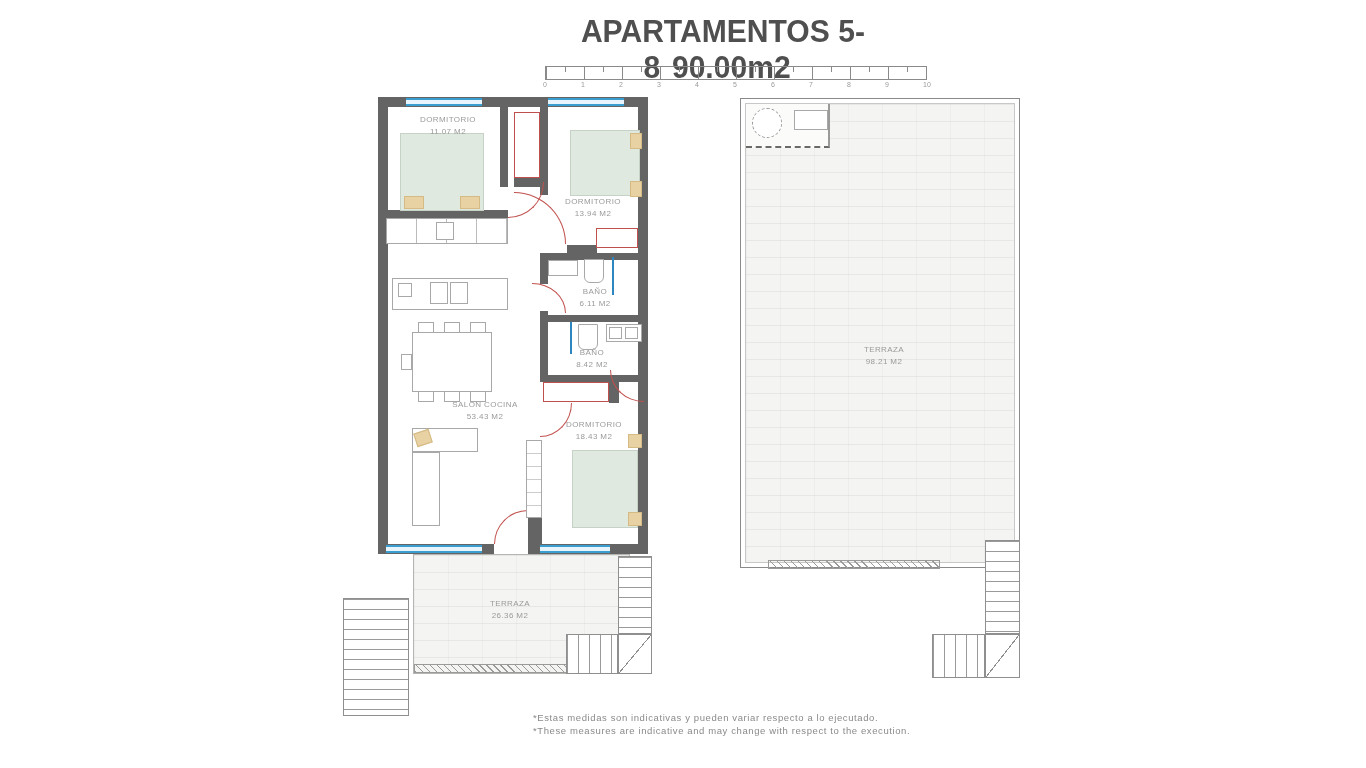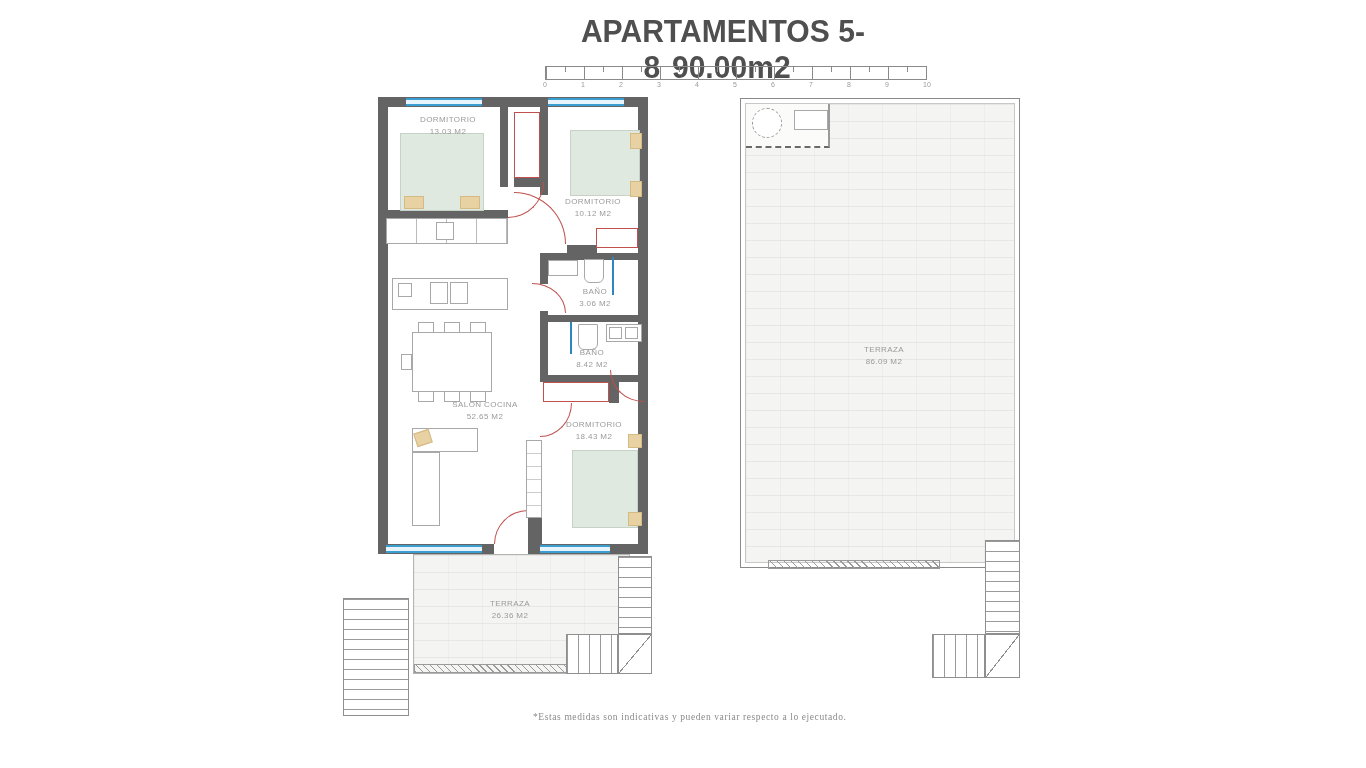--- a/index.html
+++ b/index.html
@@ -49,21 +49,21 @@
     background-image:repeating-linear-gradient(to right,#9a9a9a 0 1px,transparent 1px 11px);}
   .winder{position:absolute;background:#fff;border:1px solid #8f8f8f;box-sizing:border-box;
     background-image:linear-gradient(to bottom right,transparent calc(50% - .5px),#8f8f8f calc(50% - .5px) calc(50% + .5px),transparent calc(50% + .5px));}
 
   .rlabel{position:absolute;text-align:center;color:#9a9a9a;font-size:8px;line-height:1.45;letter-spacing:.4px;}
   .dashedroom{position:absolute;background:#fbfbfa;border-bottom:2px dashed #6a6a6a;border-right:2px solid #9a9a9a;box-sizing:border-box;}
   .dashedcircle{position:absolute;border:1px dashed #9a9a9a;border-radius:50%;box-sizing:border-box;background:#fff;}
   .innerline-v{background-image:repeating-linear-gradient(to right,transparent 0 29px,#bbb 29px 30px),none;}
   .innerline-h{background-image:repeating-linear-gradient(to bottom,transparent 0 12px,#ccc 12px 13px);}
 
-  .foot{position:absolute;left:533px;color:#8a8a8a;font-family:Liberation Serif, serif;
+  .foot{position:absolute;left:533px;color:#8a8a8a;font-family:Liberation Sans, sans-serif;
         font-size:9.5px;letter-spacing:.6px;white-space:nowrap;}
 </style>
 </head>
 <body>
 
 <div class="canvas">
 
   <div class="title">
     <span>APARTAMENTOS 5-8</span><span>90.00m2</span>
   </div>
@@ -157,37 +157,37 @@
     <div class="furn" style="left:412px;top:452px;width:28px;height:74px;"></div>
     <div class="pillow" style="left:415px;top:431px;width:16px;height:14px;transform:rotate(-18deg);"></div>
     <div class="furn innerline-h" style="left:526px;top:440px;width:16px;height:78px;"></div>
 
     <div class="bed" style="left:572px;top:450px;width:66px;height:78px;"></div>
     <div class="pillow" style="left:628px;top:434px;width:14px;height:14px;"></div>
     <div class="pillow" style="left:628px;top:512px;width:14px;height:14px;"></div>
 
     <div class="rlabel" style="left:398px;top:114px;width:100px;">
       <div>DORMITORIO</div>
-      <div>13.03 M2</div>
+      <div>11.07 M2</div>
     </div>
     <div class="rlabel" style="left:553px;top:196px;width:80px;">
       <div>DORMITORIO</div>
-      <div>10.12 M2</div>
+      <div>13.94 M2</div>
     </div>
     <div class="rlabel" style="left:555px;top:286px;width:80px;">
       <div>BAÑO</div>
-      <div>3.06 M2</div>
+      <div>6.11 M2</div>
     </div>
     <div class="rlabel" style="left:552px;top:347px;width:80px;">
       <div>BAÑO</div>
       <div>8.42 M2</div>
     </div>
     <div class="rlabel" style="left:435px;top:399px;width:100px;">
       <div>SALON COCINA</div>
-      <div>52.65 M2</div>
+      <div>53.43 M2</div>
     </div>
     <div class="rlabel" style="left:554px;top:419px;width:80px;">
       <div>DORMITORIO</div>
       <div>18.43 M2</div>
     </div>
   </div>
 
   <div class="group">
     <div class="tile" style="left:413px;top:554px;width:217px;height:120px;"></div>
     <div class="hatch" style="left:414px;top:664px;width:215px;height:9px;"></div>
@@ -203,22 +203,23 @@
 
   <div class="group">
     <div style="position:absolute;left:740px;top:98px;width:280px;height:470px;border:1px solid #8a8a8a;box-sizing:border-box;background:#fff;"></div>
     <div class="tile" style="left:745px;top:103px;width:270px;height:460px;border-color:#c8c8c6;"></div>
     <div class="dashedroom" style="left:746px;top:104px;width:84px;height:44px;"></div>
     <div class="dashedcircle" style="left:752px;top:108px;width:30px;height:30px;"></div>
     <div class="furn" style="left:794px;top:110px;width:34px;height:20px;"></div>
     <div class="hatch" style="left:768px;top:560px;width:172px;height:9px;"></div>
     <div class="rlabel" style="left:834px;top:344px;width:100px;">
       <div>TERRAZA</div>
-      <div>86.09 M2</div>
+      <div>98.21 M2</div>
     </div>
     <div class="stairs-v" style="left:985px;top:540px;width:35px;height:94px;"></div>
     <div class="winder" style="left:985px;top:634px;width:35px;height:44px;"></div>
     <div class="stairs-h" style="left:932px;top:634px;width:53px;height:44px;"></div>
   </div>
 
   <div class="foot" style="top:712px;">*Estas medidas son indicativas y pueden variar respecto a lo ejecutado.</div>
+  <div class="foot" style="top:725px;">*These measures are indicative and may change with respect to the execution.</div>
 
 </div>
 
 </body></html>

